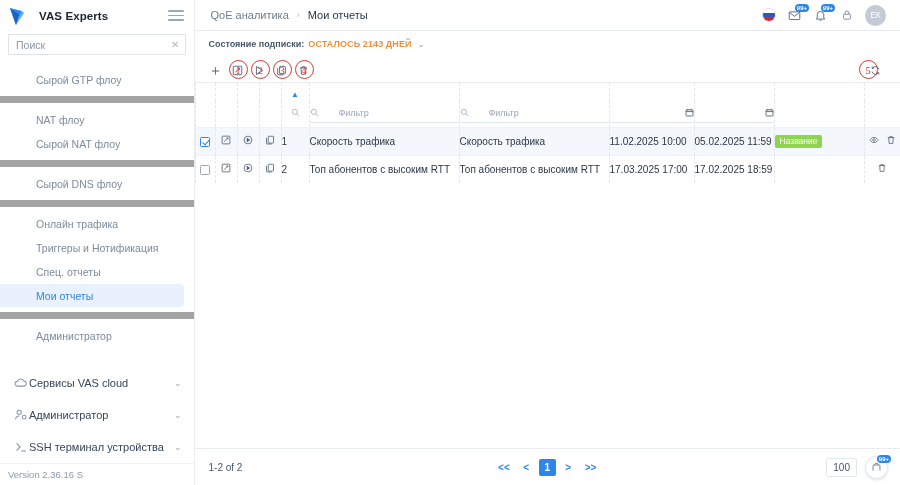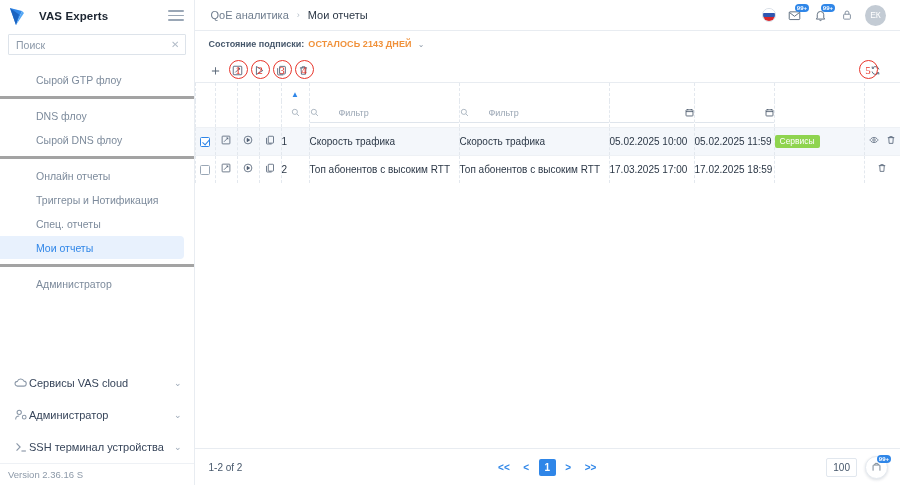--- a/index.html
+++ b/index.html
@@ -41,21 +41,21 @@
     padding: 0 18px 0 7px; font-size: 10.5px; color: #46576b;
     font-family: "Liberation Sans", sans-serif; background: transparent;
   }
   .search-box input::placeholder { color: #8b98a8; }
   .search-clear {
     position: absolute; right: 5px; top: 50%; transform: translateY(-50%);
     font-size: 10px; color: #b2bcc8; cursor: pointer; line-height: 1;
   }
 
   .nav { flex: 1; overflow: hidden; padding-top: 2px; }
-  .nav-group { border-bottom: 3px solid #a3a3a3; padding: 4px 0; }
+  .nav-group { border-bottom: 7px solid #a3a3a3; padding: 4px 0; }
   .nav-group.no-border { border-bottom: 0; }
   .nav-item {
     height: 23px; display: flex; align-items: center;
     padding-left: 36px; font-size: 10.5px; color: #7d8b9c;
     cursor: pointer; margin: 1px 10px 1px 0; border-radius: 0 4px 4px 0;
   }
   .nav-item.active { background: #e8f1fd; color: #2f86e8; }
 
   .bottom-groups { padding: 4px 0 0 0; }
   .bottom-item {
@@ -234,25 +234,28 @@
         <input type="text" placeholder="Поиск" style="">
         <span class="search-clear">✕</span>
       </div>
     </div>
 
     <nav class="nav">
       <div class="nav-group">
         <div class="nav-item">Сырой GTP флоу</div>
       </div>
       <div class="nav-group">
-        <div class="nav-item">DNS флоу</div>
+        <div class="nav-item">NAT флоу</div>
+        <div class="nav-item">Сырой NAT флоу</div>
+      </div>
+      <div class="nav-group">
         <div class="nav-item">Сырой DNS флоу</div>
       </div>
       <div class="nav-group">
-        <div class="nav-item">Онлайн отчеты</div>
+        <div class="nav-item">Онлайн трафика</div>
         <div class="nav-item">Триггеры и Нотификация</div>
         <div class="nav-item">Спец. отчеты</div>
         <div class="nav-item active">Мои отчеты</div>
       </div>
       <div class="nav-group no-border">
         <div class="nav-item">Администратор</div>
       </div>
     </nav>
 
     <div class="bottom-groups">
@@ -502,24 +505,24 @@
             <span class="cellicon">
               <svg viewBox="0 0 16 16" width="10" height="10" fill="none" stroke="#44546a" stroke-width="1.2">
                 <rect x="5.2" y="2" width="8.4" height="11" rx="1"></rect>
                     <path d="M10.6 14.4H3.4a1 1 0 0 1-1-1V4.6"></path>
               </svg>
             </span>
           </td>
           <td class="col-div">1</td>
           <td class="col-div">Скорость трафика</td>
           <td class="col-div">Скорость трафика</td>
-          <td class="col-div">05.02.2025 10:00</td>
+          <td class="col-div">11.02.2025 10:00</td>
           <td class="col-div">05.02.2025 11:59</td>
           <td class="col-div">
-            <span class="status-badge">Сервисы</span>
+            <span class="status-badge">Название</span>
           </td>
           <td class="ctr col-div">
             <span class="cellicon" style="margin-right:4px">
               <svg viewBox="0 0 16 16" width="10" height="10" fill="none" stroke="#44546a" stroke-width="1.1">
                 <path d="M1.4 8S4 3.8 8 3.8 14.6 8 14.6 8 12 12.2 8 12.2 1.4 8 1.4 8z"></path>
                     <circle cx="8" cy="8" r="2"></circle>
               </svg>
             </span>
             <span class="cellicon">
               <svg viewBox="0 0 16 16" width="10" height="10" fill="none" stroke="#44546a" stroke-width="1.2">

